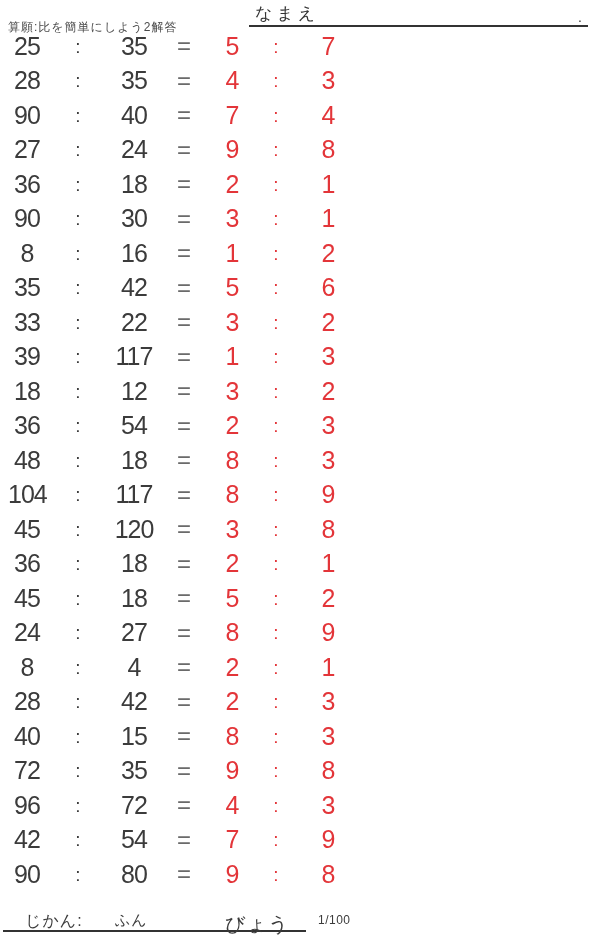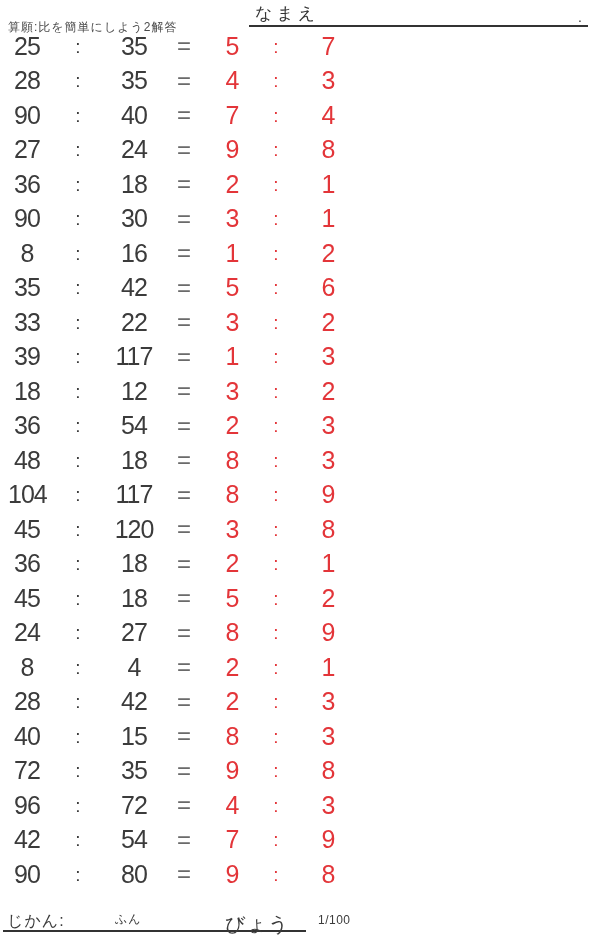--- a/index.html
+++ b/index.html
@@ -59,22 +59,22 @@
   .equals { font-size:24px; color:var(--eq); }
   .ans { color:var(--red); }
   .colon.ans { color:var(--red); }
 
   
   .time-line {
     position:absolute; left:3px; top:905px;
     width:303px; height:25px;
     border-bottom:2px solid var(--line);
   }
-  .t-label { position:absolute; left:4px; top:6px; font-size:16px; color:var(--ink); letter-spacing:1px; }
-  .t-min   { position:absolute; left:112px; top:6px; font-size:12px; color:var(--ink); letter-spacing:1px; }
+  .t-label { position:absolute; left:22px; top:6px; font-size:16px; color:var(--ink); letter-spacing:1px; }
+  .t-min   { position:absolute; left:112px; top:6px; font-size:15px; color:var(--ink); letter-spacing:1px; }
   .t-sec   { position:absolute; left:222px; top:6px; font-size:20px; color:var(--ink); letter-spacing:1px; }
   .page-number {
     position:absolute; left:318px; top:913px;
     font-size:12px; color:var(--ink); letter-spacing:0.5px;
   }
   .copyright {
     position:absolute; right:18px; top:910px;
     text-align:right;
     font-family:"DejaVu Sans Mono", monospace;
     font-size:9px; line-height:11px; color:#4a4a4a;

